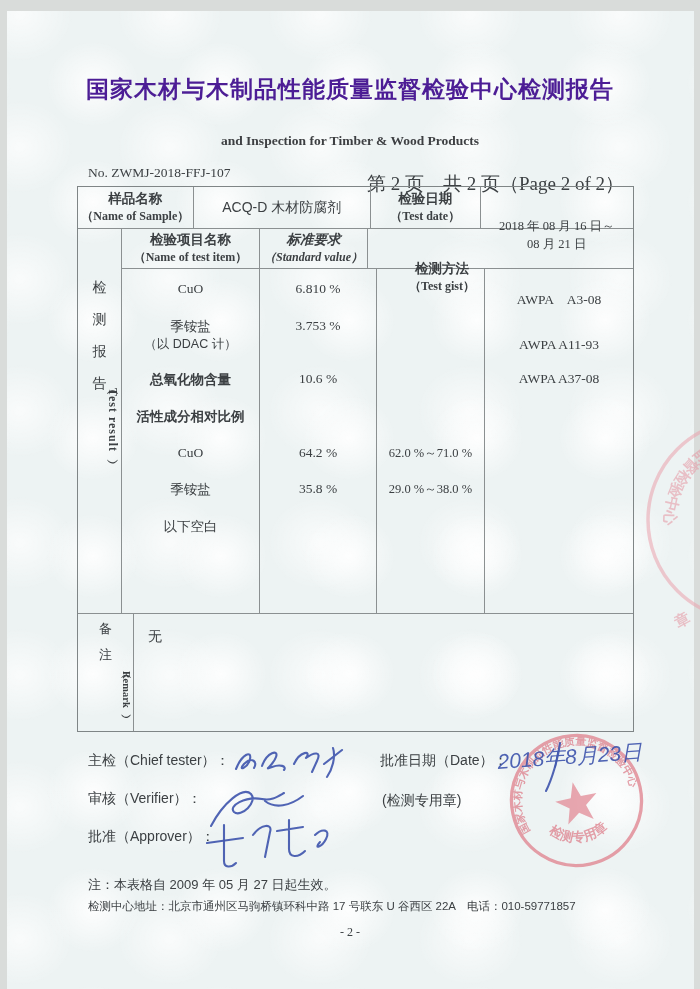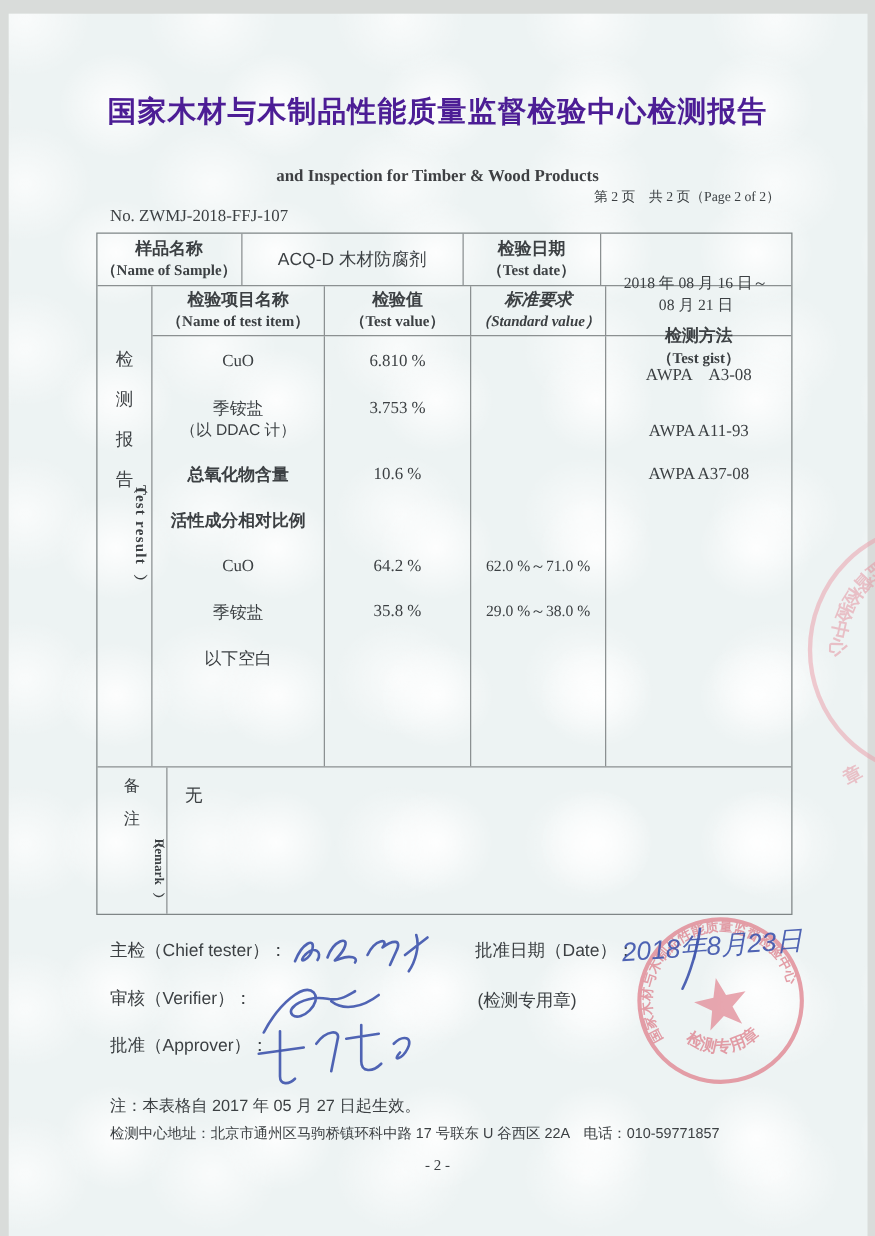--- a/index.html
+++ b/index.html
@@ -20,21 +20,21 @@
   }
   .cn { font-family:"Liberation Sans", sans-serif; }
 
   .title-cn { position:absolute; top:74px; left:0; width:100%; text-align:center;
     font-size:23px; font-weight:bold; letter-spacing:1px; color:#4c1d95; }
   .title-en { position:absolute; left:0; width:100%; text-align:center;
     font-size:13.5px; font-weight:bold; color:#3d3f42; }
   #en1 { top:112px; } #en2 { top:133px; }
 
   .report-no { position:absolute; left:88px; top:165px; font-size:13.5px; }
-  .page-indicator { position:absolute; right:76px; top:150px; font-size:11px;margin-left:20px; }
+  .page-indicator { position:absolute; right:76px; top:171px; font-size:19px;margin-left:20px; }
 
   
   .tbl { position:absolute; left:77px; top:186px; width:557px; border:1.5px solid #7f8586; }
   .trow { display:flex; border-bottom:1px solid #8b9091; }
   .cell { border-right:1px solid #8b9091; display:flex; flex-direction:column;
           align-items:center; justify-content:center; text-align:center; }
   .cell:last-child { border-right:none;margin-top:48px; }
   .hd-cn { font-size:13.5px; font-weight:bold; }
   .hd-en { font-size:12px; font-weight:bold; }
 
@@ -132,24 +132,20 @@
           <span>告</span>
         </div>
         <div class="vlatin">（Test result）</div>
       </div>
 
       <div class="midright">
         <div class="trow r2">
           <div class="cell c1">
             <div class="hd-cn cn">检验项目名称</div>
             <div class="hd-en">（Name of test item）</div>
-          </div>
-          <div class="cell c2">
-            <div class="hd-cn cn">检验值</div>
-            <div class="hd-en">（Test value）</div>
           </div>
           <div class="cell c3">
             <div class="hd-cn cn">标准要求</div>
             <div class="hd-en">（Standard value）</div>
           </div>
           <div class="cell c4">
             <div class="hd-cn cn">检测方法</div>
             <div class="hd-en">（Test gist）</div>
           </div>
         </div>
@@ -232,16 +228,16 @@
     <path class="ink" d="M50,20 C58,9 70,8 67,17 L62,42"></path>
     <path class="ink" d="M74,16 L100,12 M86,5 L86,34 C86,43 95,43 102,36"></path>
     <path class="ink" d="M112,20 C119,13 128,14 123,24 C119,32 110,35 117,27"></path>
   </svg>
 
   <svg class="sig-svg" style="left:492px; top:735px;" width="165" height="62" viewBox="0 0 165 62">
     <text x="6" y="34" font-size="21" fill="#4157ae" font-style="italic" opacity="0.92" transform="rotate(-4 6 34)" font-family="'Liberation Sans',sans-serif">2018年8月23日</text>
     <path class="ink" d="M68,8 C66,24 60,44 54,56" opacity="0.8"></path>
   </svg>
 
-  <div class="foot-note cn">注：本表格自 2017 年 05 月 27 日起生效。</div>
+  <div class="foot-note cn">注：本表格自 2009 年 05 月 27 日起生效。</div>
   <div class="foot-addr cn">检测中心地址：北京市通州区马驹桥镇环科中路 17 号联东 U 谷西区 22A　电话：010-59771857</div>
   <div class="foot-page">- 2 -</div>
 </div>
 
 </body></html>

